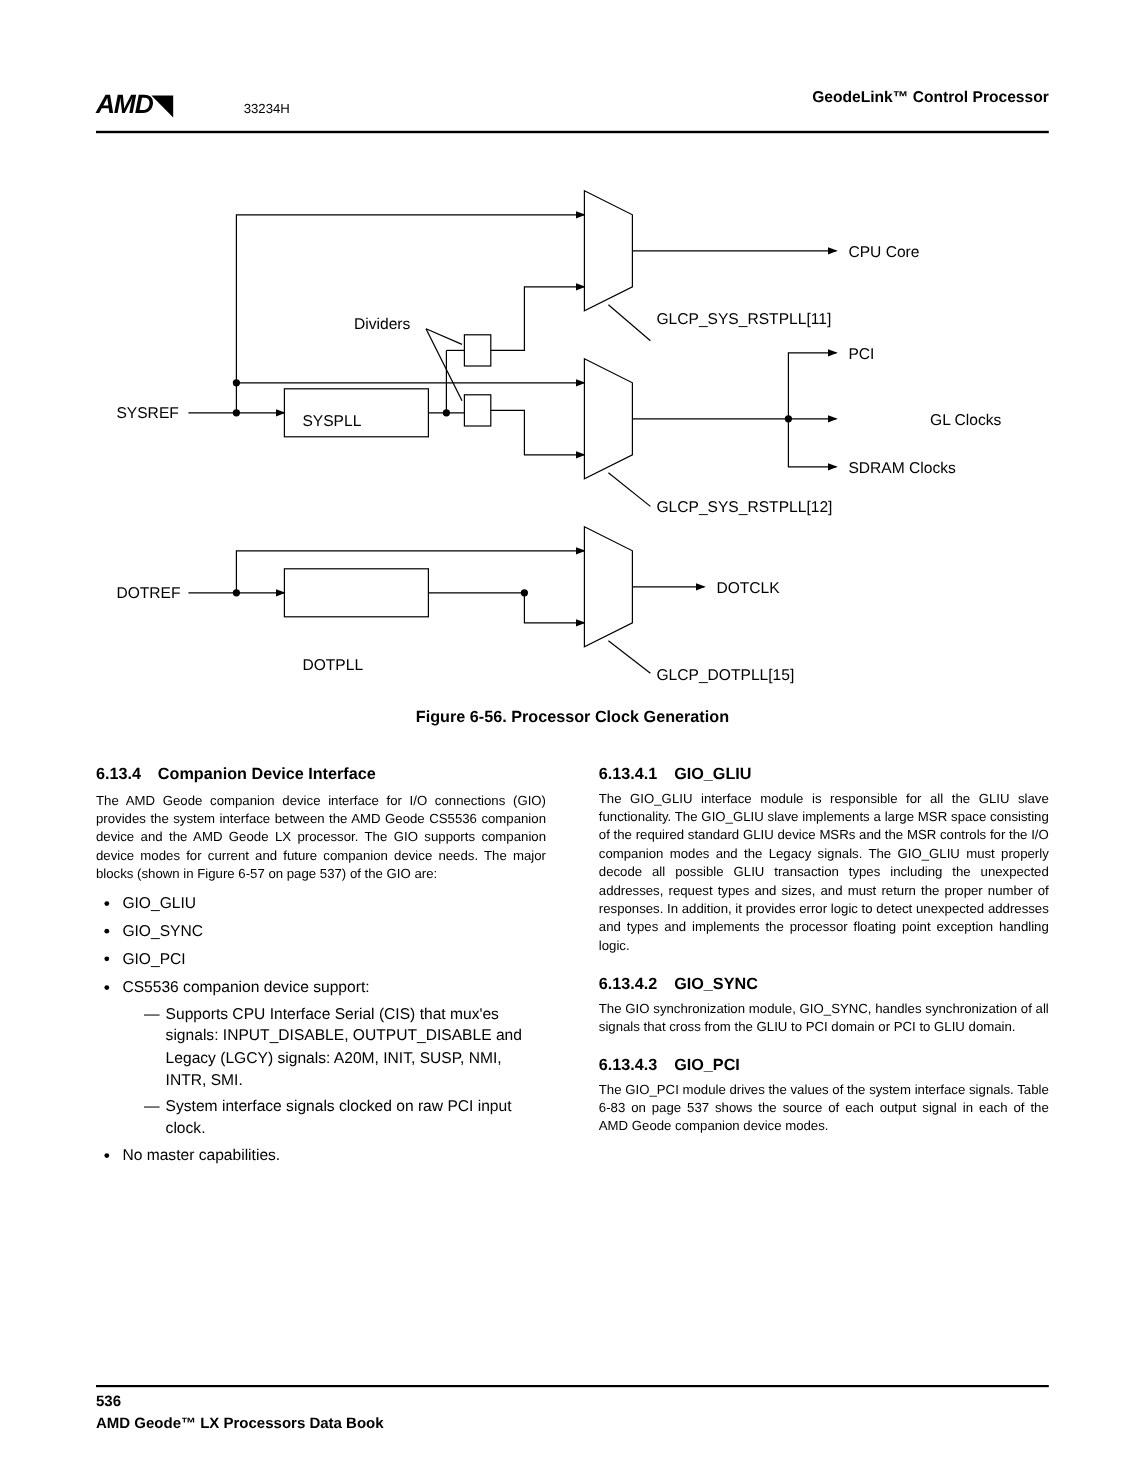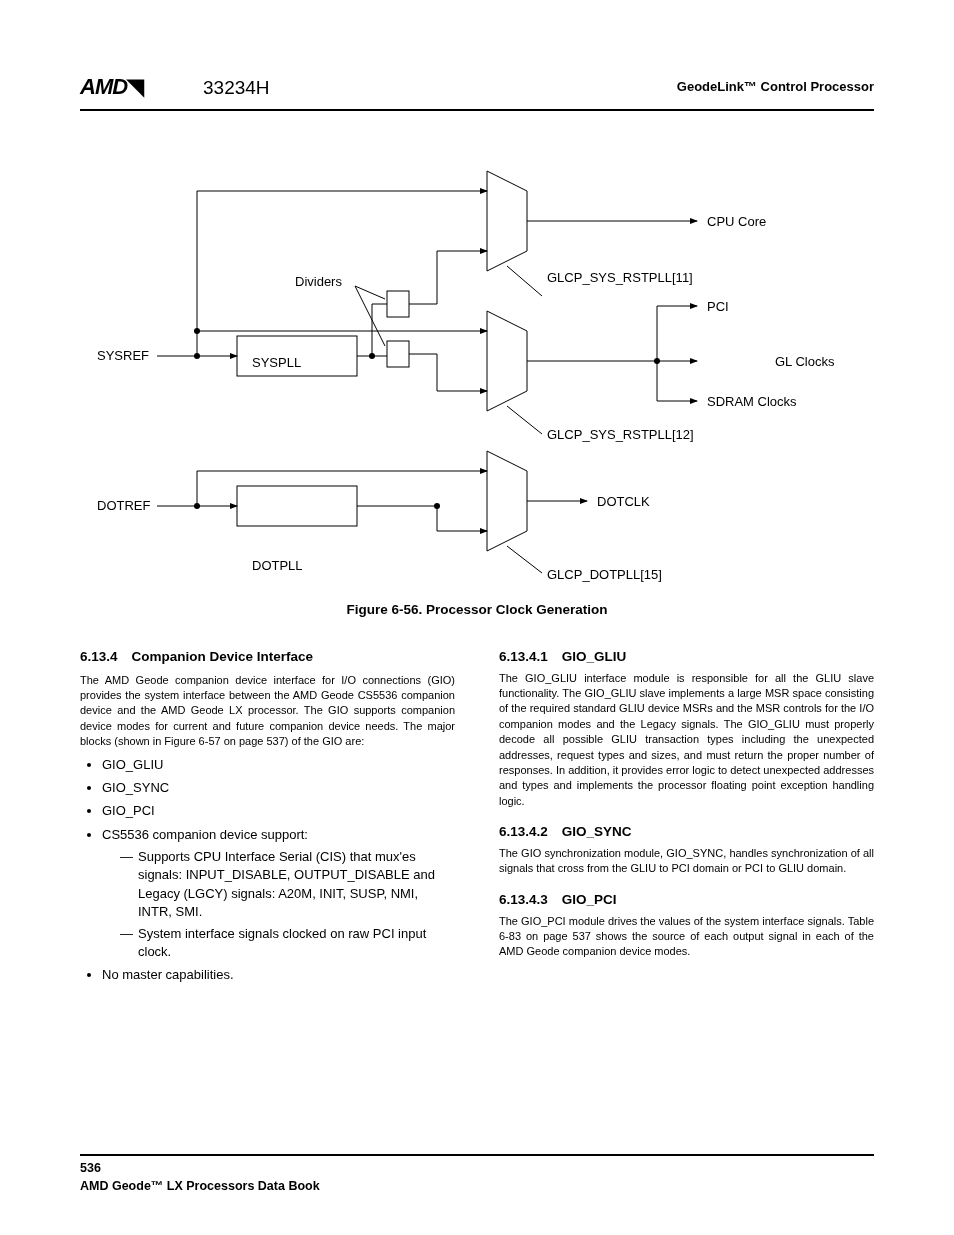--- a/index.html
+++ b/index.html
@@ -9,36 +9,36 @@
     color: #000;
     width: 954px;
     margin: 0 auto;
     padding: 72px 80px 60px 80px;
     font-size: 13px;
     line-height: 1.4;
   }
   .header-row {
     display: flex;
     justify-content: space-between;
-    align-items: center;
+    align-items: flex-start;
     border-bottom: 2px solid #000;
     padding-bottom: 6px;
-    margin-bottom: 30px;
+    margin-bottom: 18px;
   }
   .logo {
     font-weight: 900;
     font-size: 22px;
     letter-spacing: -1px;
     font-style: italic;
   }
   .logo-arrow {
     display: inline-block;
     font-style: normal;
   }
-  .doc-id { font-size: 19px; margin-left: 60px; }
+  .doc-id { font-size: 11px; margin-left: 60px; }
   .header-right { font-weight: bold; font-size: 13px; }
   .header-left { display:flex; align-items:baseline; }
 
   .diagram-wrap {
     position: relative;
     width: 760px;
     height: 440px;
     margin: 0 auto 20px auto;
   }
   .diagram-wrap svg { position:absolute; top:0; left:0; }

